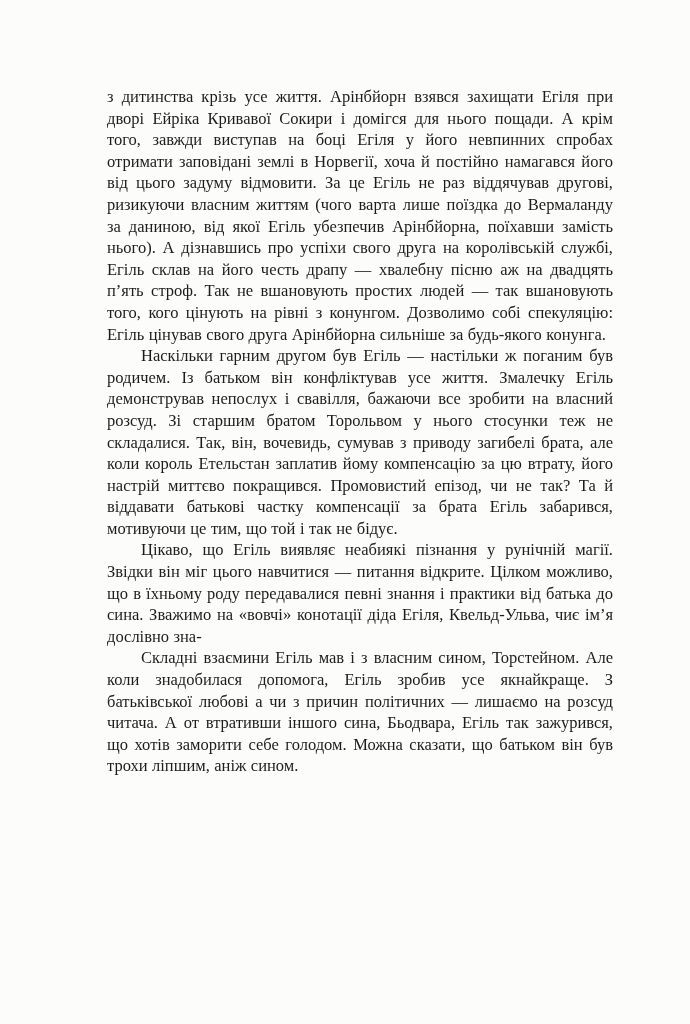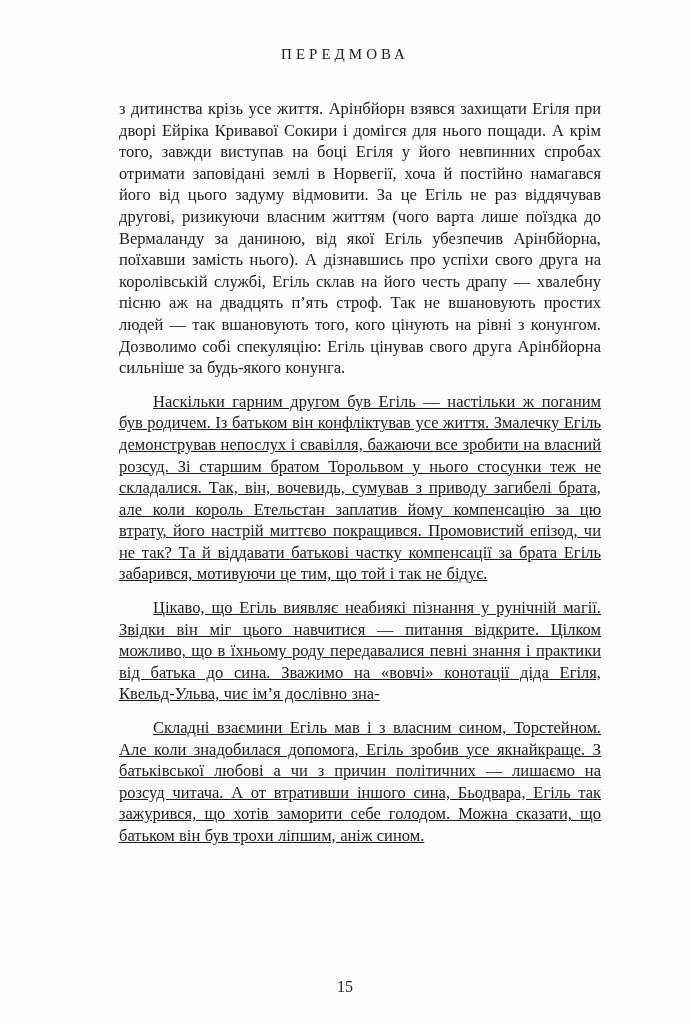--- a/index.html
+++ b/index.html
@@ -28,51 +28,48 @@
     letter-spacing: 4px;
     color: #222;
   }
   .text-body {
     position: absolute;
     top: 86px;
     left: 107px;
     width: 506px;
   }
   .text-body p {
-    margin: 12px;
+    margin: 0;
     font-size: 16.5px;
     line-height: 21.6px;
     text-align: justify;
     hyphens: auto;
     -webkit-hyphens: auto;
     word-spacing: 0.02em;
   }
   .text-body p.indent {
     text-indent: 34px;
-    text-decoration: underline;
   }
   .folio {
     position: absolute;
     bottom: 28px;
     left: 0;
     right: 0;
     text-align: center;
     font-size: 16px;
     color: #222;
   }
 </style>
 </head>
 <body>
 
 <div class="page">
 
-  <div class="running-head">ПЕРЕДМОВА</div>
 
   <div class="text-body">
     <p>з дитинства крізь усе життя. Арінбйорн взявся захищати Егіля при дворі Ейріка Кривавої Сокири і домігся для нього пощади. А крім того, завжди виступав на боці Егіля у його невпинних спробах отримати заповідані землі в Норвегії, хоча й постійно намагався його від цього задуму відмовити. За це Егіль не раз віддячував другові, ризикуючи власним життям (чого варта лише поїздка до Вермаланду за даниною, від якої Егіль убезпечив Арінбйорна, поїхавши замість нього). А дізнавшись про успіхи свого друга на королівській службі, Егіль склав на його честь драпу — хвалебну пісню аж на двадцять п’ять строф. Так не вшановують простих людей — так вшановують того, кого цінують на рівні з конунгом. Дозволимо собі спекуляцію: Егіль цінував свого друга Арінбйорна сильніше за будь-якого конунга.</p>
     <p class="indent">Наскільки гарним другом був Егіль — настільки ж поганим був родичем. Із батьком він конфліктував усе життя. Змалечку Егіль демонстрував непослух і свавілля, бажаючи все зробити на власний розсуд. Зі старшим братом Торольвом у нього стосунки теж не складалися. Так, він, вочевидь, сумував з приводу загибелі брата, але коли король Етельстан заплатив йому компенсацію за цю втрату, його настрій миттєво покращився. Промовистий епізод, чи не так? Та й віддавати батькові частку компенсації за брата Егіль забарився, мотивуючи це тим, що той і так не бідує.</p>
     <p class="indent">Цікаво, що Егіль виявляє неабиякі пізнання у рунічній магії. Звідки він міг цього навчитися — питання відкрите. Цілком можливо, що в їхньому роду передавалися певні знання і практики від батька до сина. Зважимо на «вовчі» конотації діда Егіля, Квельд-Ульва, чиє ім’я дослівно зна-</p>
     <p class="indent">Складні взаємини Егіль мав і з власним сином, Торстейном. Але коли знадобилася допомога, Егіль зробив усе якнайкраще. З батьківської любові а чи з причин політичних — лишаємо на розсуд читача. А от втративши іншого сина, Бьодвара, Егіль так зажурився, що хотів заморити себе голодом. Можна сказати, що батьком він був трохи ліпшим, аніж сином.</p>
   </div>
 
-  <div class="folio">15</div>
 
 </div>
 
 </body></html>

